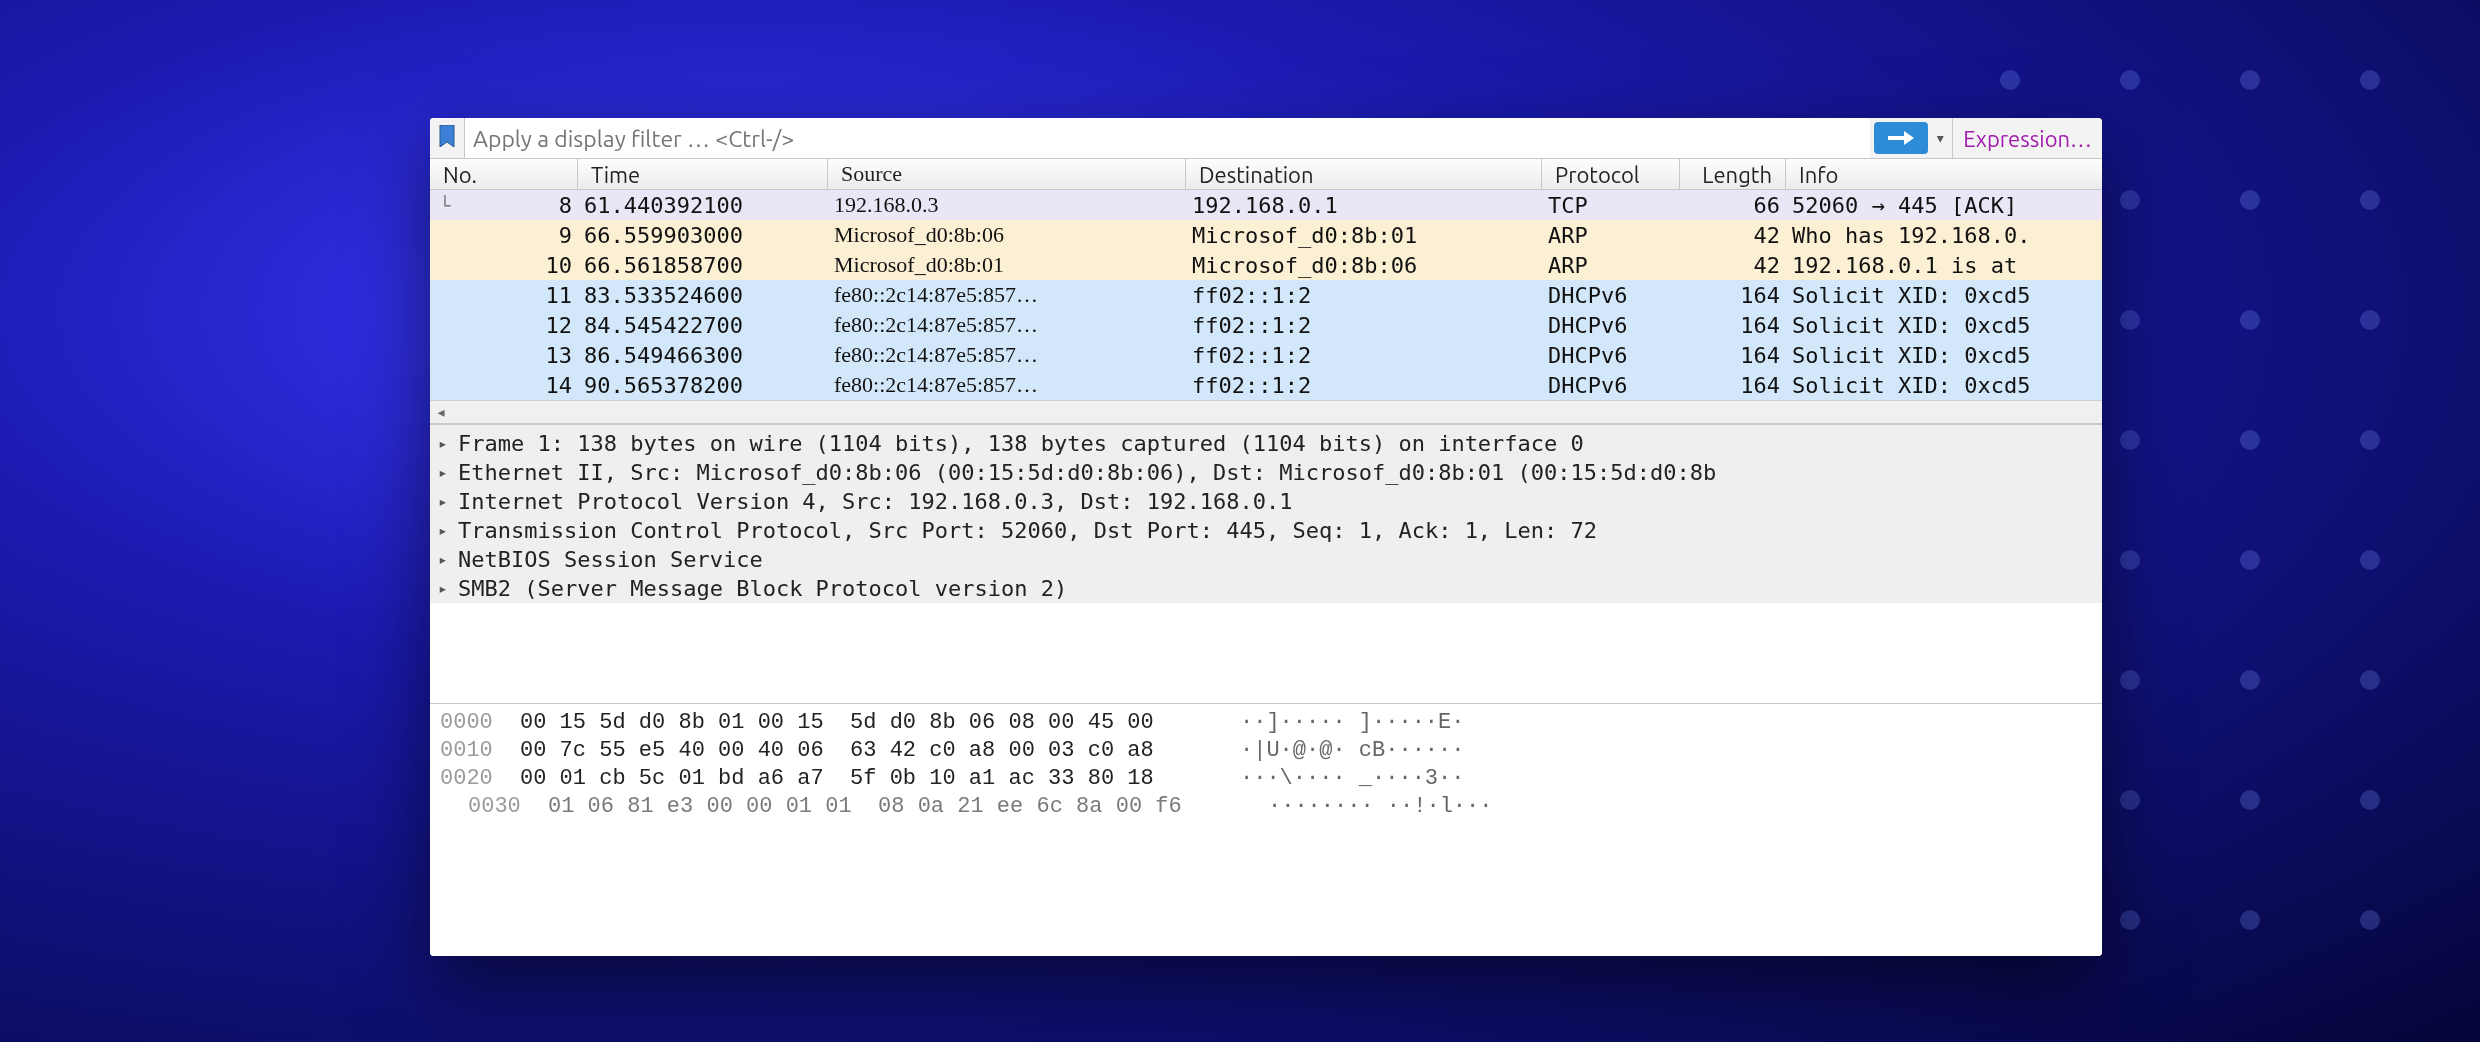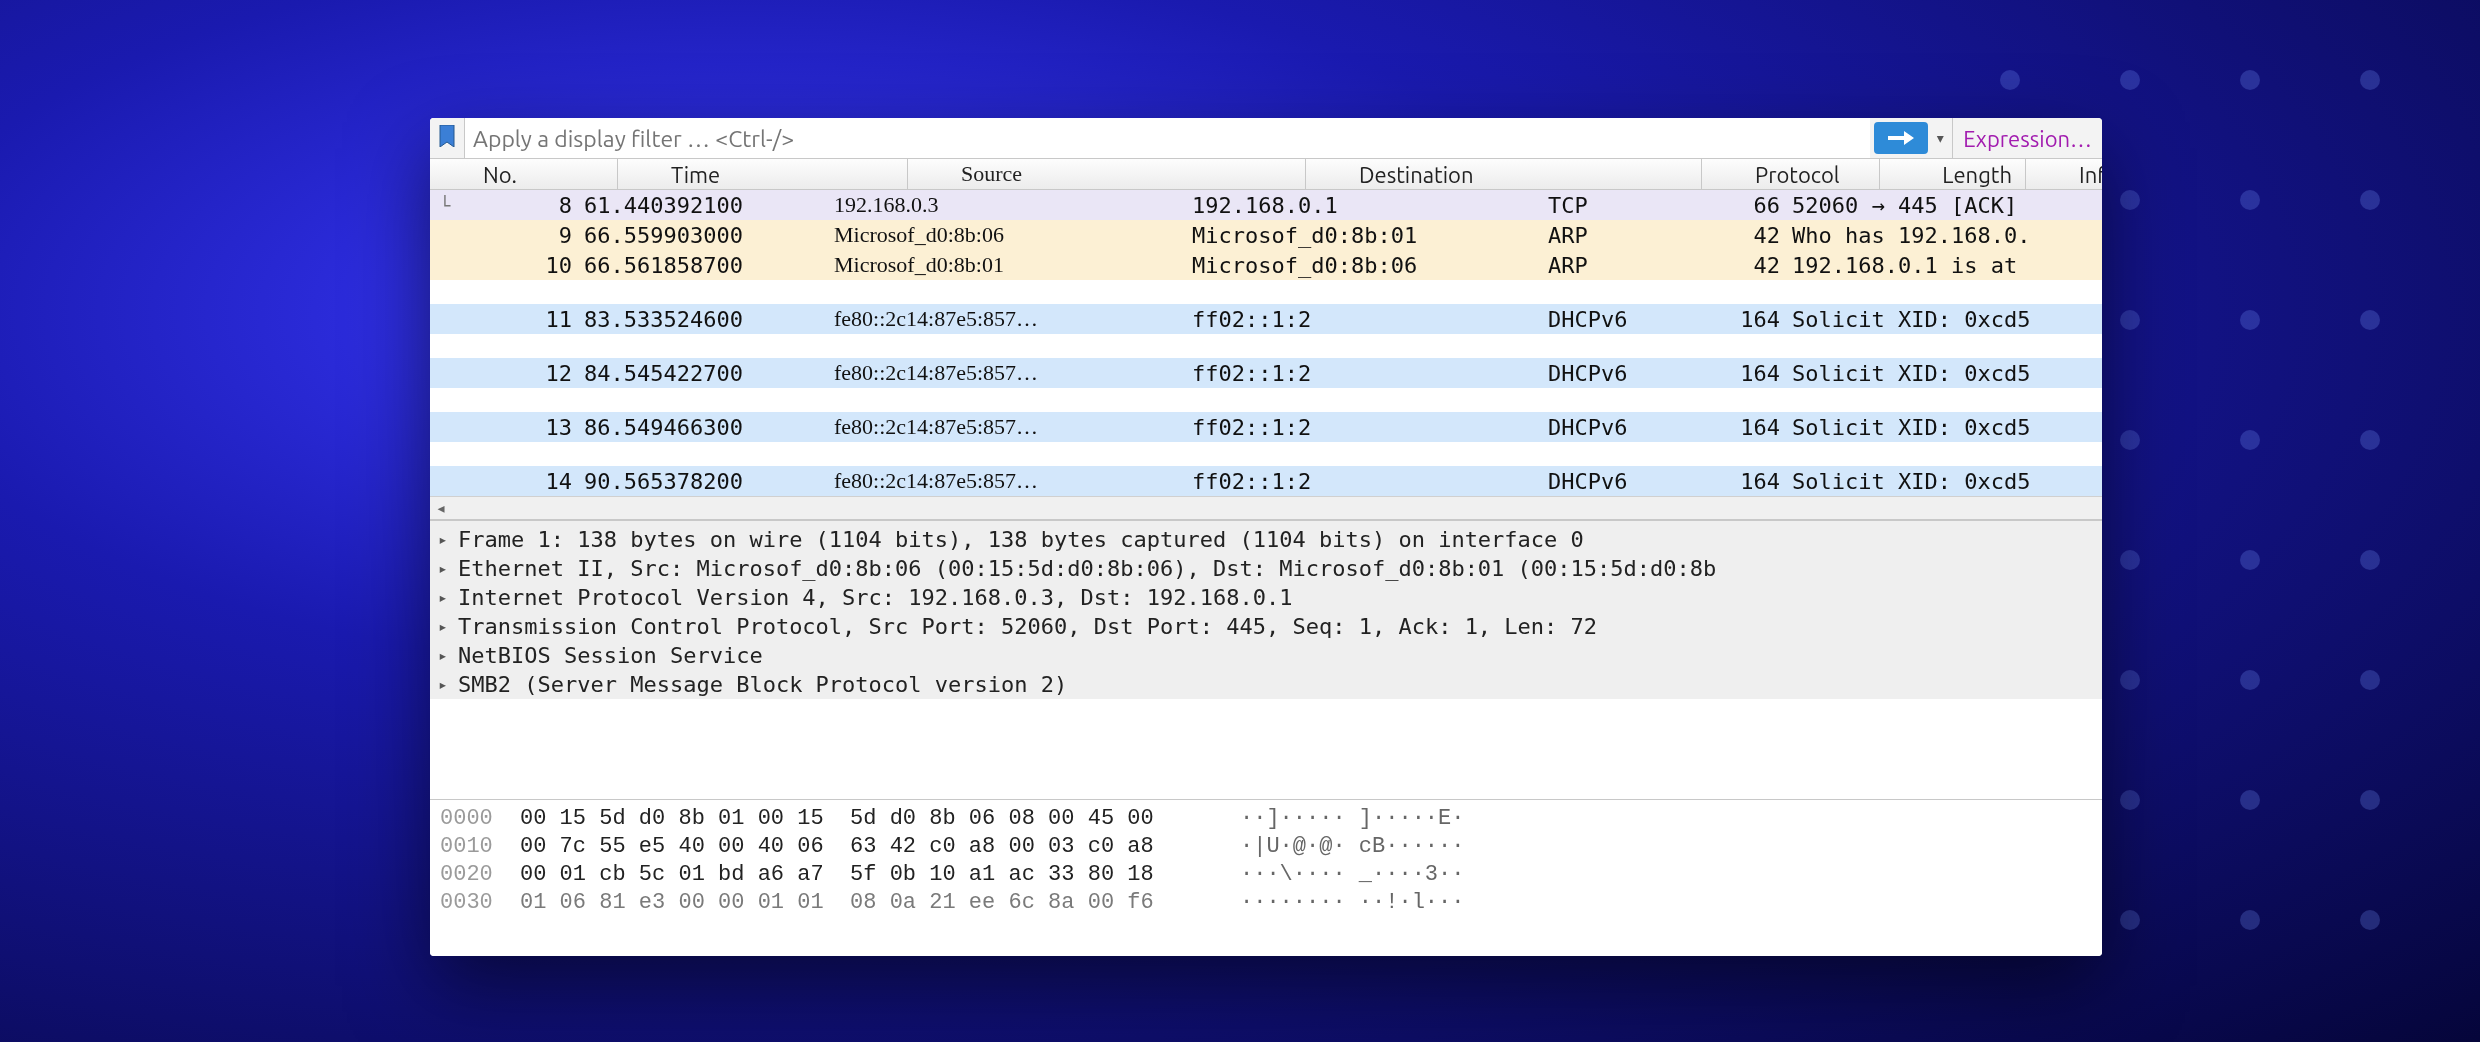--- a/index.html
+++ b/index.html
@@ -110,21 +110,20 @@
   }
   .packet-list .hdr > div {
     border-right: 1px solid #c8c8c8;
     padding: 0 13px;
     box-sizing: border-box;
     height: 100%;
     display: flex;
     align-items: center;
     overflow: hidden;
     white-space: nowrap;
-    margin-left: 40px;
   }
   .col-no  { width: 148px; }
   .col-time{ width: 250px; }
   .col-src { width: 358px; font-family: Liberation Serif, serif; }
   .col-dst { width: 356px; }
   .col-prot{ width: 138px; }
   .col-len { width: 106px; text-align: right; justify-content: flex-end;}
   .col-info{ flex: 1; border-right: none !important; }
 
   .rows { font-family: "DejaVu Sans Mono","Liberation Mono","Consolas",monospace; font-size: 22px; }
@@ -149,21 +148,21 @@
     width: 18px;
     color: #777;
     font-size: 18px;
     display:flex;
     align-items:center;
     justify-content:center;
   }
   .row .col-len { text-align: right; justify-content:flex-end; display:flex;}
   .row-tcp   { background: #eae6f6; }
   .row-arp   { background: #fcf0d4; }
-  .row-dhcp  { background: #d3e7fb; margin-top: 24px; }
+  .row-dhcp  { background: #d3e7fb; }
 
   .hscroll {
     height: 22px;
     background: #f0f0f0;
     border-top: 1px solid #d0d0d0;
     border-bottom: 1px solid #c8c8c8;
     position: relative;
   }
   .hscroll .arrow {
     position: absolute;
@@ -212,21 +211,21 @@
   .hex-line {
     display: flex;
     white-space: pre;
     height: 28px;
     align-items: center;
     font-family: Liberation Mono, monospace;
   }
   .hex-off { color: #9a9a9a; width: 80px; }
   .hex-bytes { width: 720px; }
   .hex-ascii { color: #666; }
-  .cut { color:#7a7a7a; }
+  .cut { color:#7a7a7a;margin-left:28px; }
 </style>
 </head>
 <body>
 
 <div class="dots">
   <svg viewBox="0 0 480 960">
     <g>
       <circle cx="30" cy="40" r="10"></circle>
         <circle cx="150" cy="40" r="10"></circle>
         <circle cx="270" cy="40" r="10"></circle>

